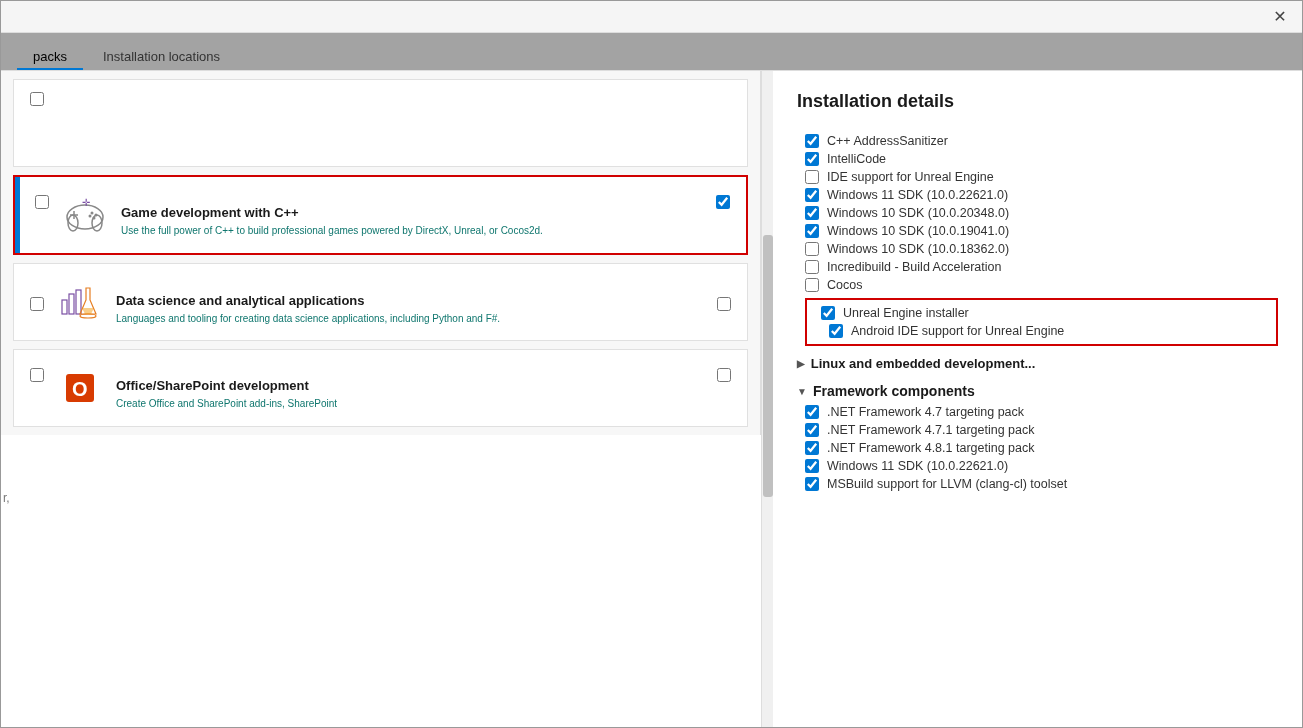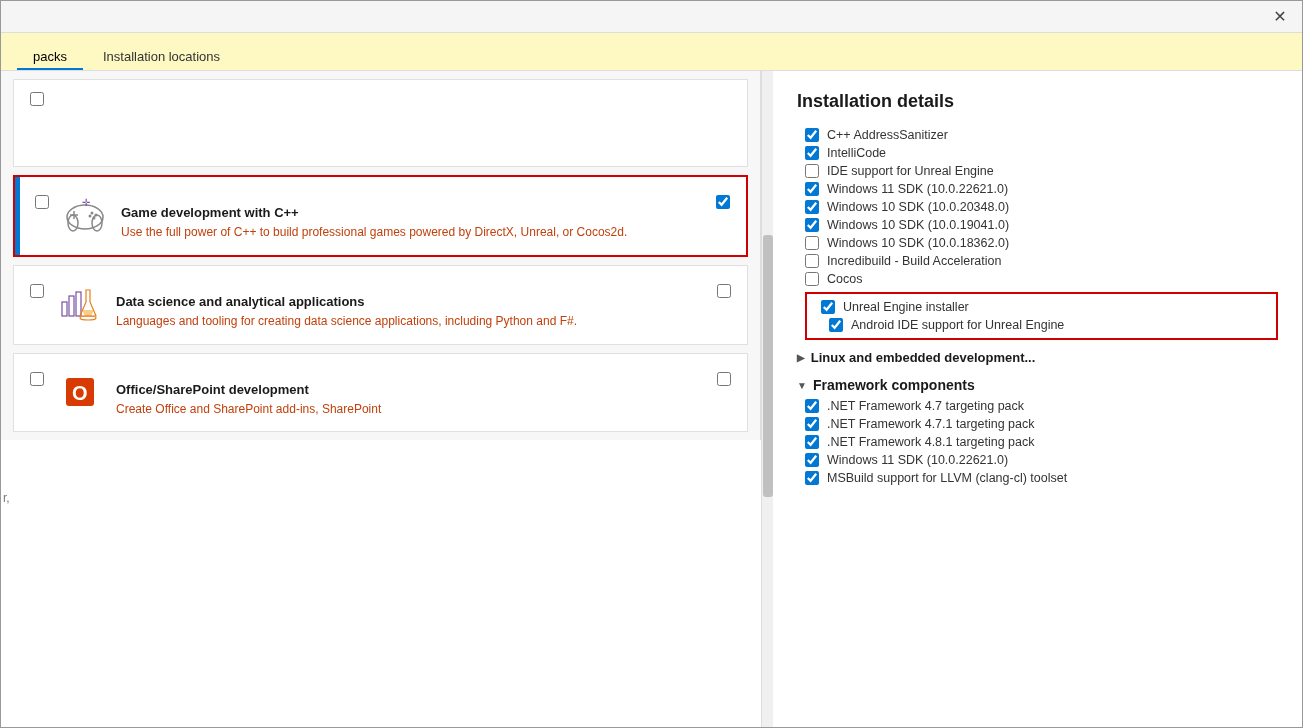--- a/index.html
+++ b/index.html
@@ -38,21 +38,21 @@
       height: 28px;
       display: flex;
       align-items: center;
       justify-content: center;
       cursor: pointer;
       font-size: 16px;
       color: #444;
     }
     .tab-bar {
       height: 38px;
-      background: #fef9c3;
+      background: #a3a3a3;
       border-bottom: 1px solid #ddd;
       display: flex;
       align-items: flex-end;
       padding: 0 16px;
       flex-shrink: 0;
     }
     .tab {
       padding: 6px 16px;
       font-size: 13px;
       color: #333;
@@ -129,41 +129,41 @@
       flex: 1;
       margin-top: 14px;
     }
     .item-title {
       font-size: 13px;
       font-weight: 600;
       color: #1a1a1a;
       margin-bottom: 4px;
     }
     .item-desc {
-      font-size: 12px;
-      color: #c2410c;
+      font-size: 10px;
+      color: #0f766e;
       line-height: 1.4;
     }
     input[type="checkbox"] {
       width: 14px;
       height: 14px;
       accent-color: #0078d4;
       cursor: pointer;
     }
     .right-panel {
       flex: 1;
       padding: 20px 24px;
       overflow-y: auto;
       background: #fff;
     }
     .details-title {
       font-size: 18px;
       font-weight: 600;
       color: #1a1a1a;
-      margin-bottom: 14px;
+      margin-bottom: 20px;
     }
     .detail-section {
       margin-bottom: 2px;
     }
     .detail-item {
       display: flex;
       align-items: center;
       gap: 8px;
       padding: 2px 0;
       margin-left: 8px;
@@ -261,21 +261,21 @@
             </div>
             <div class="item-text">
               <div class="item-title">Game development with C++</div>
               <div class="item-desc">Use the full power of C++ to build professional games powered by DirectX, Unreal, or Cocos2d.</div>
             </div>
             <input type="checkbox" checked="" style="margin-top: 4px; flex-shrink: 0; accent-color: rgb(0, 120, 212);">
           </div>
         </div>
 
         <div class="workload-item">
-          <div style="display:flex; align-items:flex-start; gap:12px; width:100%;">
+          <div style="display:flex; align-items:center; gap:12px; width:100%;">
             <input type="checkbox" style="margin-top: 4px; flex-shrink: 0;">
             <div class="item-icon">
 
               <svg width="44" height="44" viewBox="0 0 44 44" fill="none" xmlns="http://www.w3.org/2000/svg">
 
                 <rect x="4" y="20" width="5" height="14" stroke="#7a4fa3" stroke-width="1.2" fill="none"></rect>
                 <rect x="11" y="14" width="5" height="20" stroke="#7a4fa3" stroke-width="1.2" fill="none"></rect>
                 <rect x="18" y="10" width="5" height="24" stroke="#7a4fa3" stroke-width="1.2" fill="none"></rect>
 
                 <path d="M28 8 L28 20 L22 34 L38 34 L32 20 L32 8 Z" stroke="#e67e22" stroke-width="1.2" fill="none"></path>

